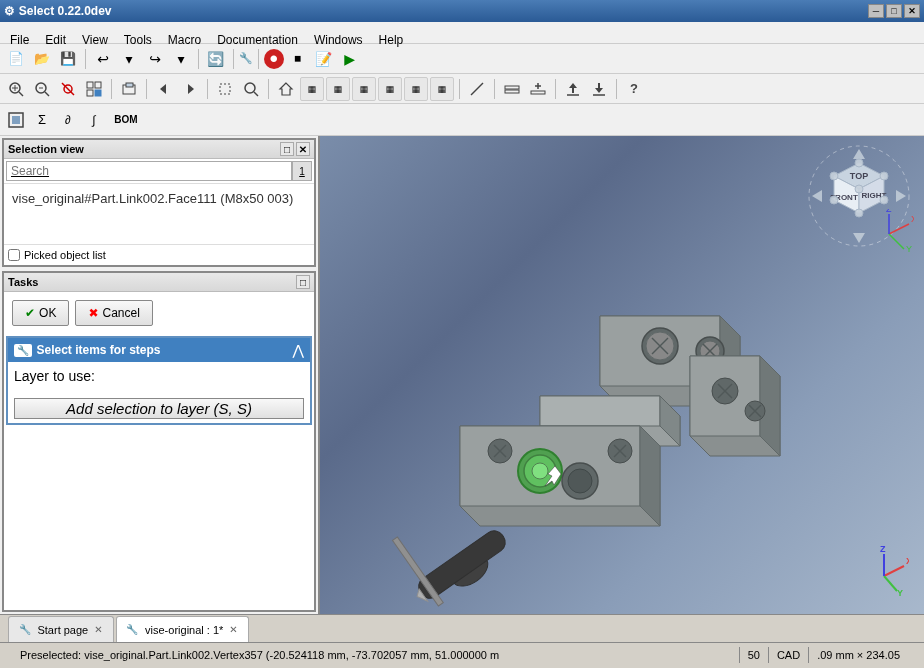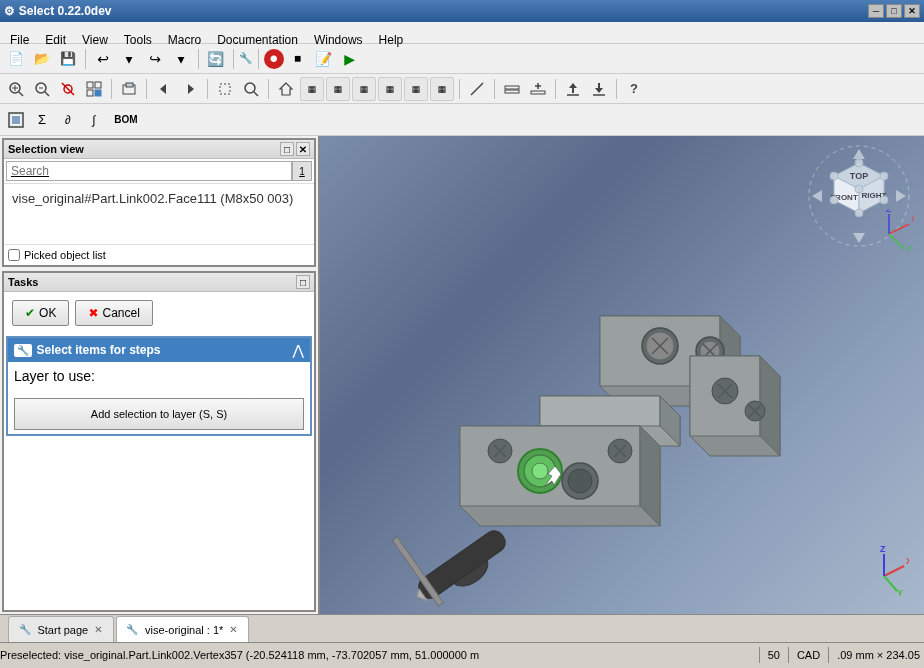--- a/index.html
+++ b/index.html
@@ -534,21 +534,21 @@
         <div class="select-items-header" style="background:#4080c0; color:white; padding:4px 6px; font-size:12px; font-weight:bold; display:flex; align-items:center; justify-content:space-between;">
           <div style="display:flex; align-items:center; gap:4px;">
             <span style="background:white; color:#4080c0; font-size:10px; padding:1px 3px; border-radius:2px;">🔧</span>
             <span>Select items for steps</span>
           </div>
           <button style="background:none; border:none; color:white; cursor:pointer; font-size:14px;">⋀</button>
         </div>
         <div id="layer-section" style="padding:6px;">
           <div class="layer-label">Layer to use:</div>
         </div>
-        <button id="add-selection-btn" style="margin:4px 6px; width:calc(100% - 12px); height:32px; background:linear-gradient(to bottom,#f8f8f8,#e0e0e0); border:1px solid #888; cursor:pointer; font-size:11px;">Add selection to layer (S, S)</button>
+        <button id="add-selection-btn" style="margin:4px 6px; width:calc(100% - 12px); height:21px; background:linear-gradient(to bottom,#f8f8f8,#e0e0e0); border:1px solid #888; cursor:pointer; font-size:15px;font-style:italic;">Add selection to layer (S, S)</button>
       </div>
     </div>
   </div>
 
   <div id="viewport" style="flex:1; background:linear-gradient(135deg, #7a8daa 0%, #5a6a8a 30%, #8a9db8 70%, #a8b8cc 100%); position:relative; overflow:hidden;">
 
     <div class="nav-cube-container">
       <svg width="110" height="110" viewBox="0 0 110 110">
 
         <circle cx="55" cy="55" r="50" fill="none" stroke="rgba(255,255,255,0.4)" stroke-width="1" stroke-dasharray="4,4"></circle>
@@ -671,21 +671,21 @@
     <span>Start page</span>
     <span class="tab-close">✕</span>
   </div>
   <div class="tab active" style="height:26px; padding:0 10px; background:white; border:1px solid #aaa; border-bottom:none; cursor:pointer; display:flex; align-items:center; gap:6px; font-size:11px; margin-right:2px; border-radius:3px 3px 0 0;">
     <span style="font-size:10px;">🔧</span>
     <span>vise-original : 1*</span>
     <span class="tab-close">✕</span>
   </div>
 </div>
 
-<div id="status-bar" style="height:24px; background:#d4d0c8; border-top:1px solid #888; display:flex; align-items:center; font-size:11px; padding:0 0;">
+<div id="status-bar" style="height:24px; background:#d4d0c8; border-top:1px solid #888; display:flex; align-items:center; font-size:11px; padding:0 20px;">
   <span style="flex:1; overflow:hidden; text-overflow:ellipsis; white-space:nowrap;">Preselected: vise_original.Part.Link002.Vertex357 (-20.524118 mm, -73.702057 mm, 51.000000 m</span>
   <div class="status-sep" style="width:1px; height:16px; background:#888; margin:0 4px;"></div>
   <span style="padding:0 4px;">50</span>
   <div class="status-sep" style="width:1px; height:16px; background:#888; margin:0 4px;"></div>
   <button style="background:none; border:none; cursor:pointer; font-size:11px; padding:0 4px;">CAD</button>
   <div class="status-sep" style="width:1px; height:16px; background:#888; margin:0 4px;"></div>
   <span style="padding:0 4px;">.09 mm × 234.05</span>
 </div>
 
 </body></html>

